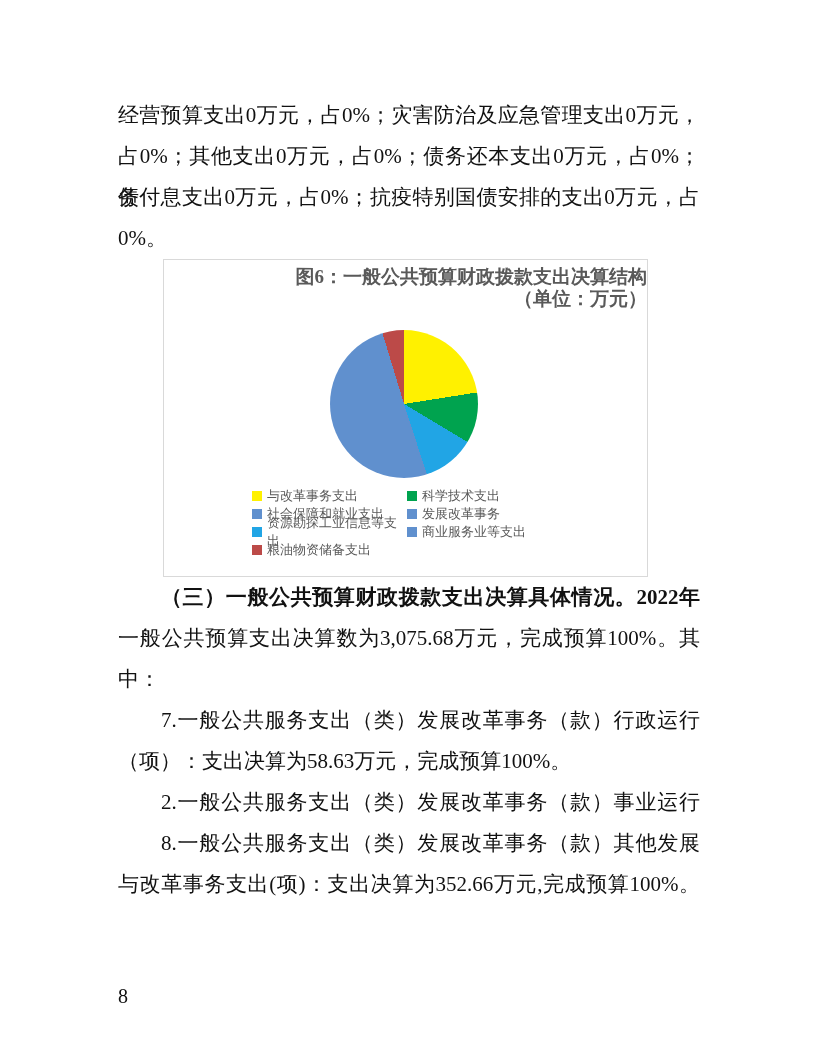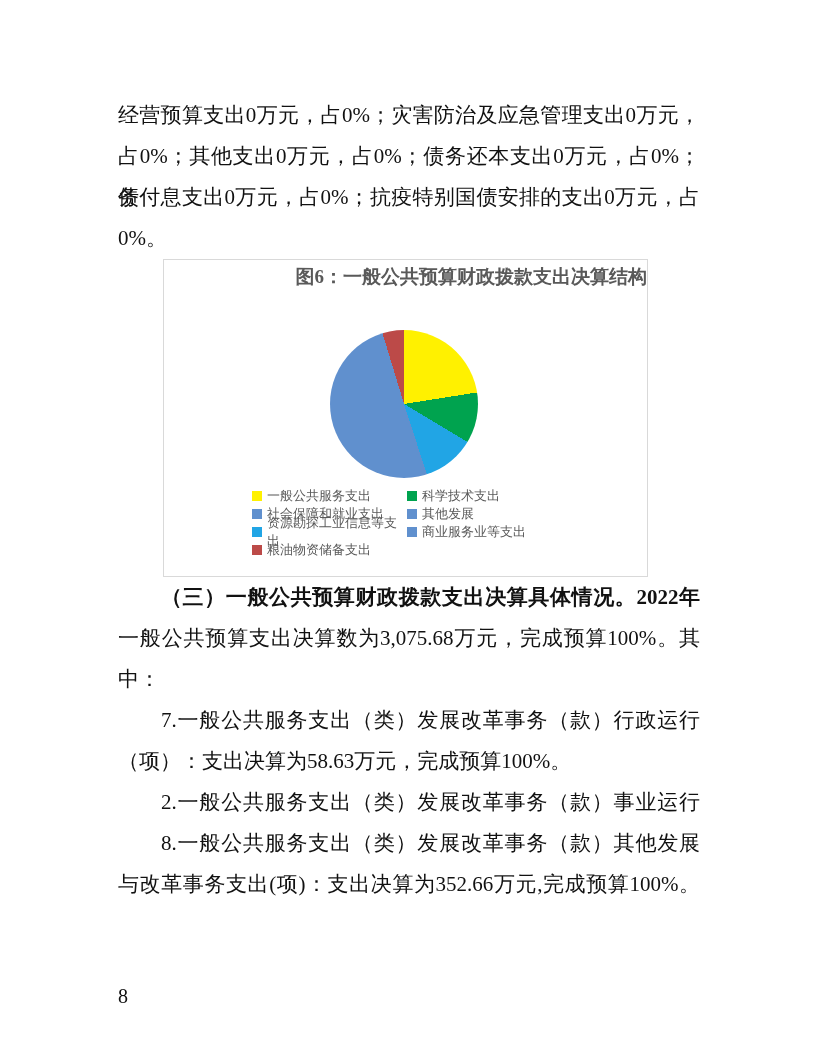--- a/index.html
+++ b/index.html
@@ -90,40 +90,41 @@
     <div class="para-top">
       <div class="textline j">经营预算支出0万元，占0%；灾害防治及应急管理支出0万元，</div>
       <div class="textline j">占0%；其他支出0万元，占0%；债务还本支出0万元，占0%；债</div>
       <div class="textline j">务付息支出0万元，占0%；抗疫特别国债安排的支出0万元，占</div>
       <div class="textline">0%。</div>
     </div>
 
     <div class="chart-box">
       <div class="chart-title">
         <div>图6：一般公共预算财政拨款支出决算结构</div>
+        <div>（单位：万元）</div>
       </div>
 
       <div class="pie" id="pie" style="background: conic-gradient(rgb(255, 241, 0) 0%, rgb(255, 241, 0) 22.5%, rgb(0, 163, 79) 22.5%, rgb(0, 163, 79) 33.6%, rgb(33, 165, 229) 33.6%, rgb(33, 165, 229) 45%, rgb(96, 144, 206) 45%, rgb(96, 144, 206) 95.3%, rgb(188, 74, 72) 95.3%, rgb(188, 74, 72) 100%);"></div>
 
       <div class="legend">
         <div class="legend-item">
           <span class="legend-swatch" style="background: rgb(255, 241, 0);"></span>
-          <span>一般公共服务支出</span>
+          <span>与改革事务支出</span>
         </div>
         <div class="legend-item">
           <span class="legend-swatch" style="background: rgb(0, 163, 79);"></span>
           <span>科学技术支出</span>
         </div>
         <div class="legend-item">
           <span class="legend-swatch" style="background: rgb(96, 144, 206);"></span>
           <span>社会保障和就业支出</span>
         </div>
         <div class="legend-item">
           <span class="legend-swatch" style="background: rgb(96, 144, 206);"></span>
-          <span>其他发展</span>
+          <span>发展改革事务</span>
         </div>
         <div class="legend-item">
           <span class="legend-swatch" style="background: rgb(33, 165, 229);"></span>
           <span>资源勘探工业信息等支出</span>
         </div>
         <div class="legend-item">
           <span class="legend-swatch" style="background: rgb(96, 144, 206);"></span>
           <span>商业服务业等支出</span>
         </div>
         <div class="legend-item">

